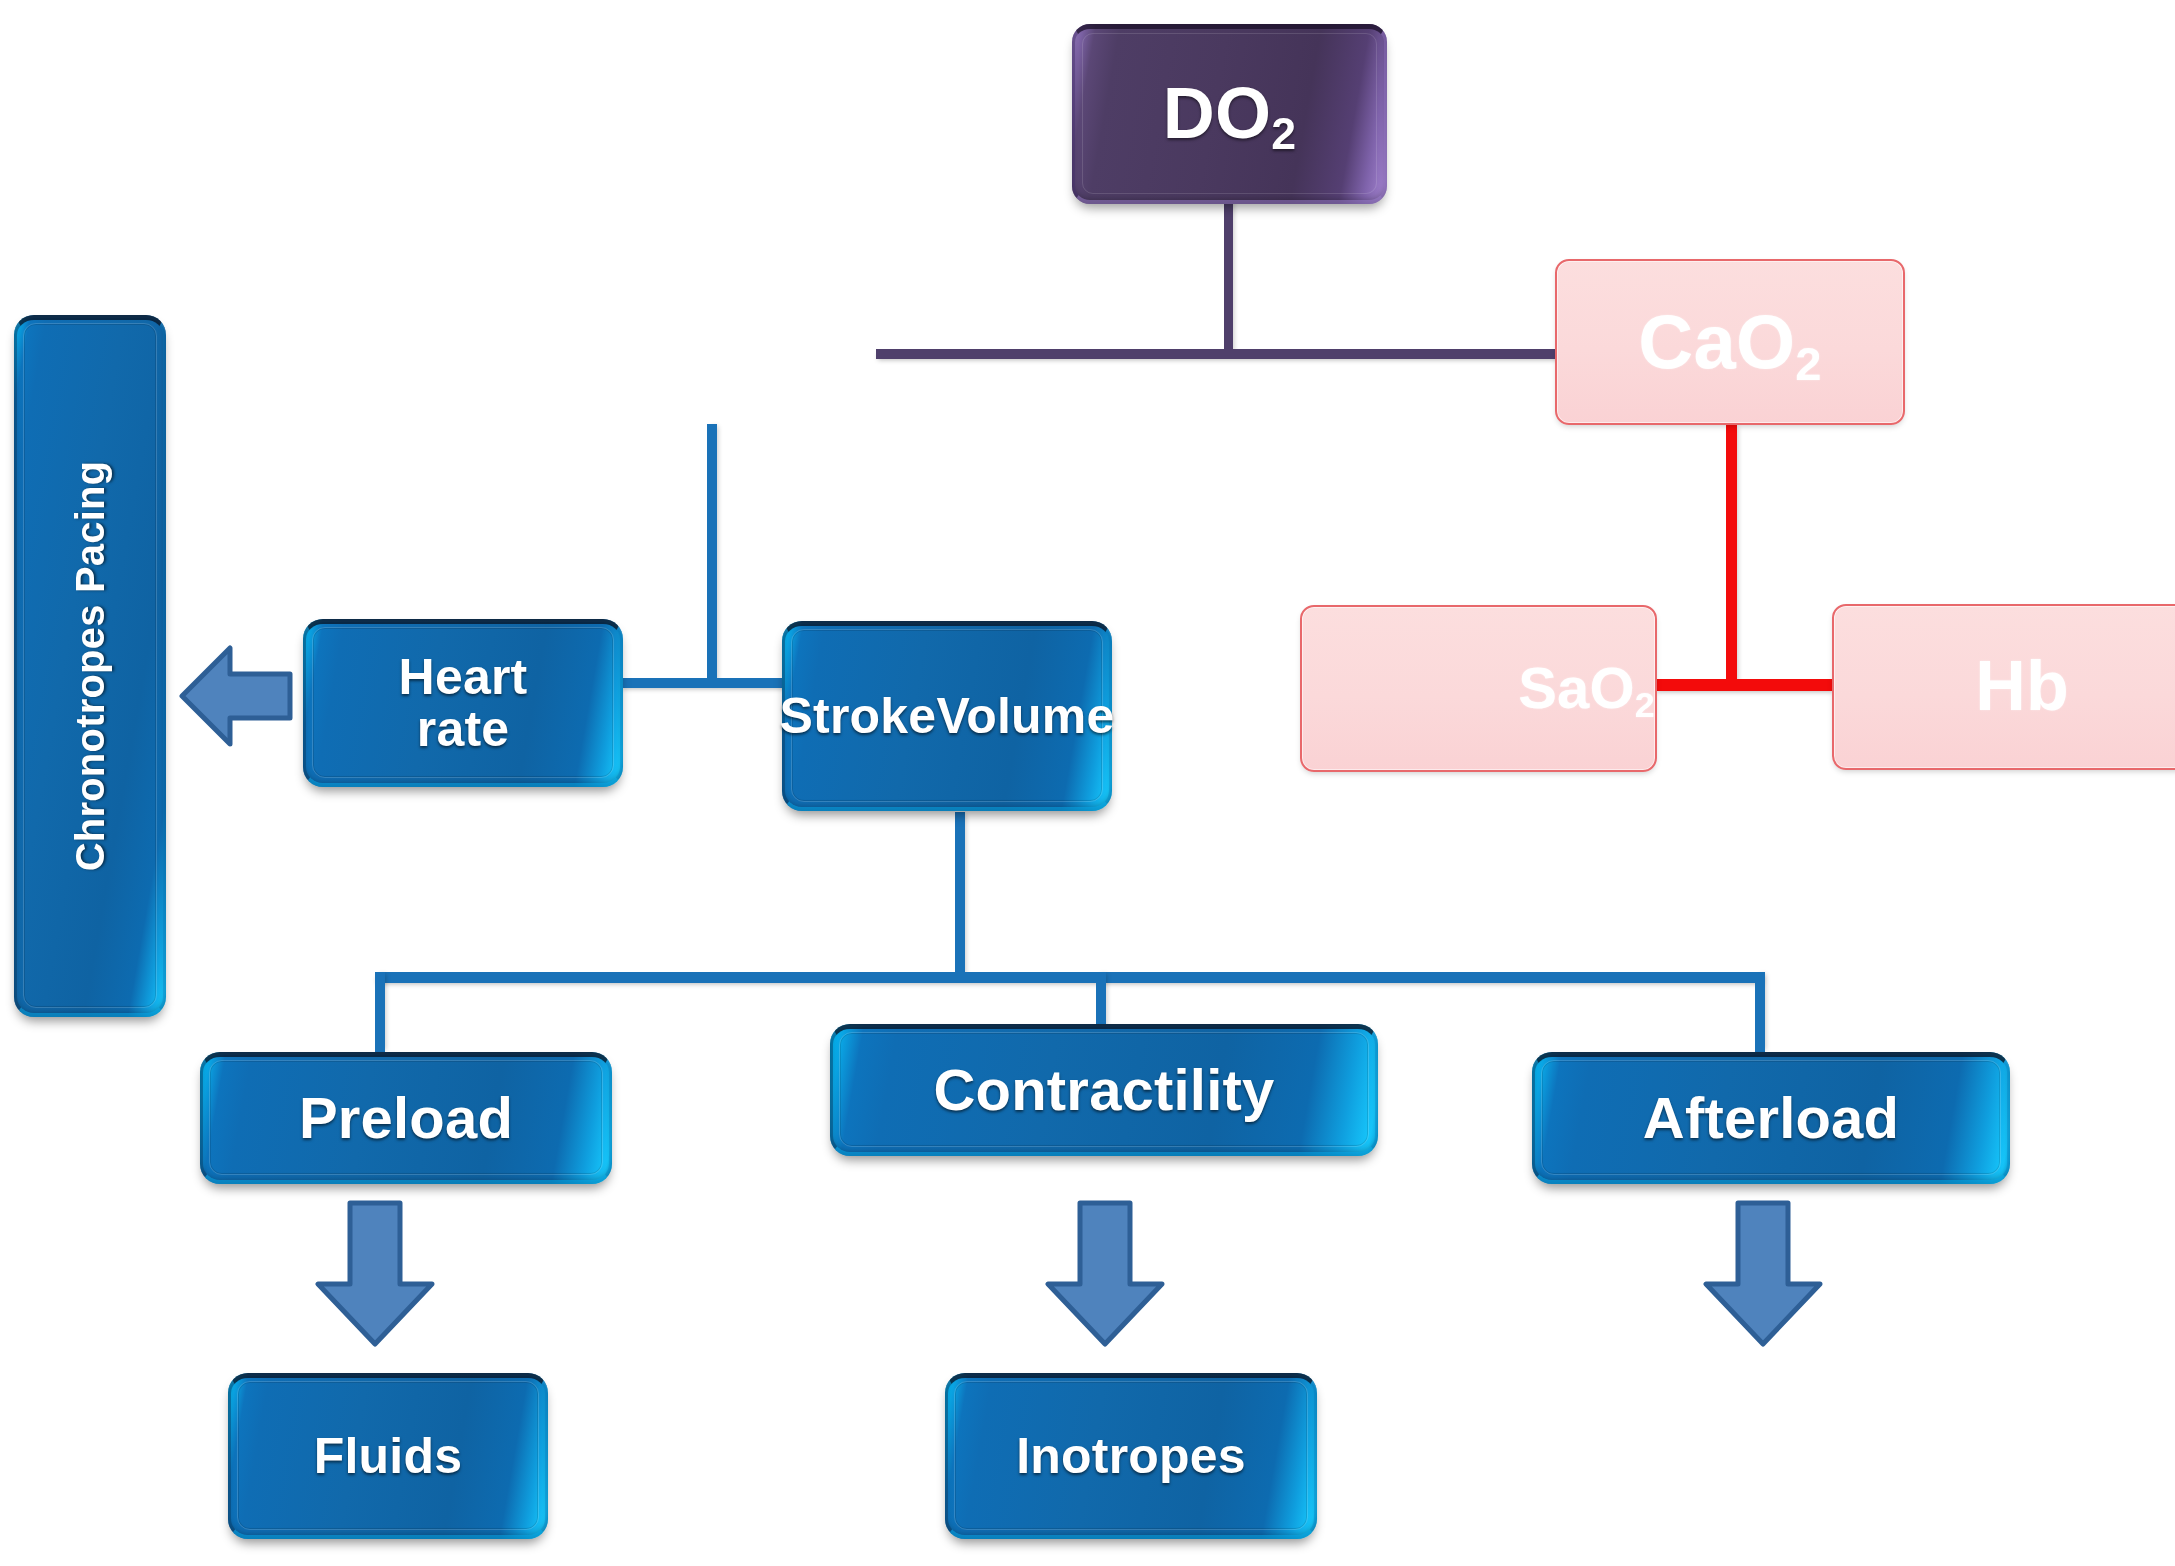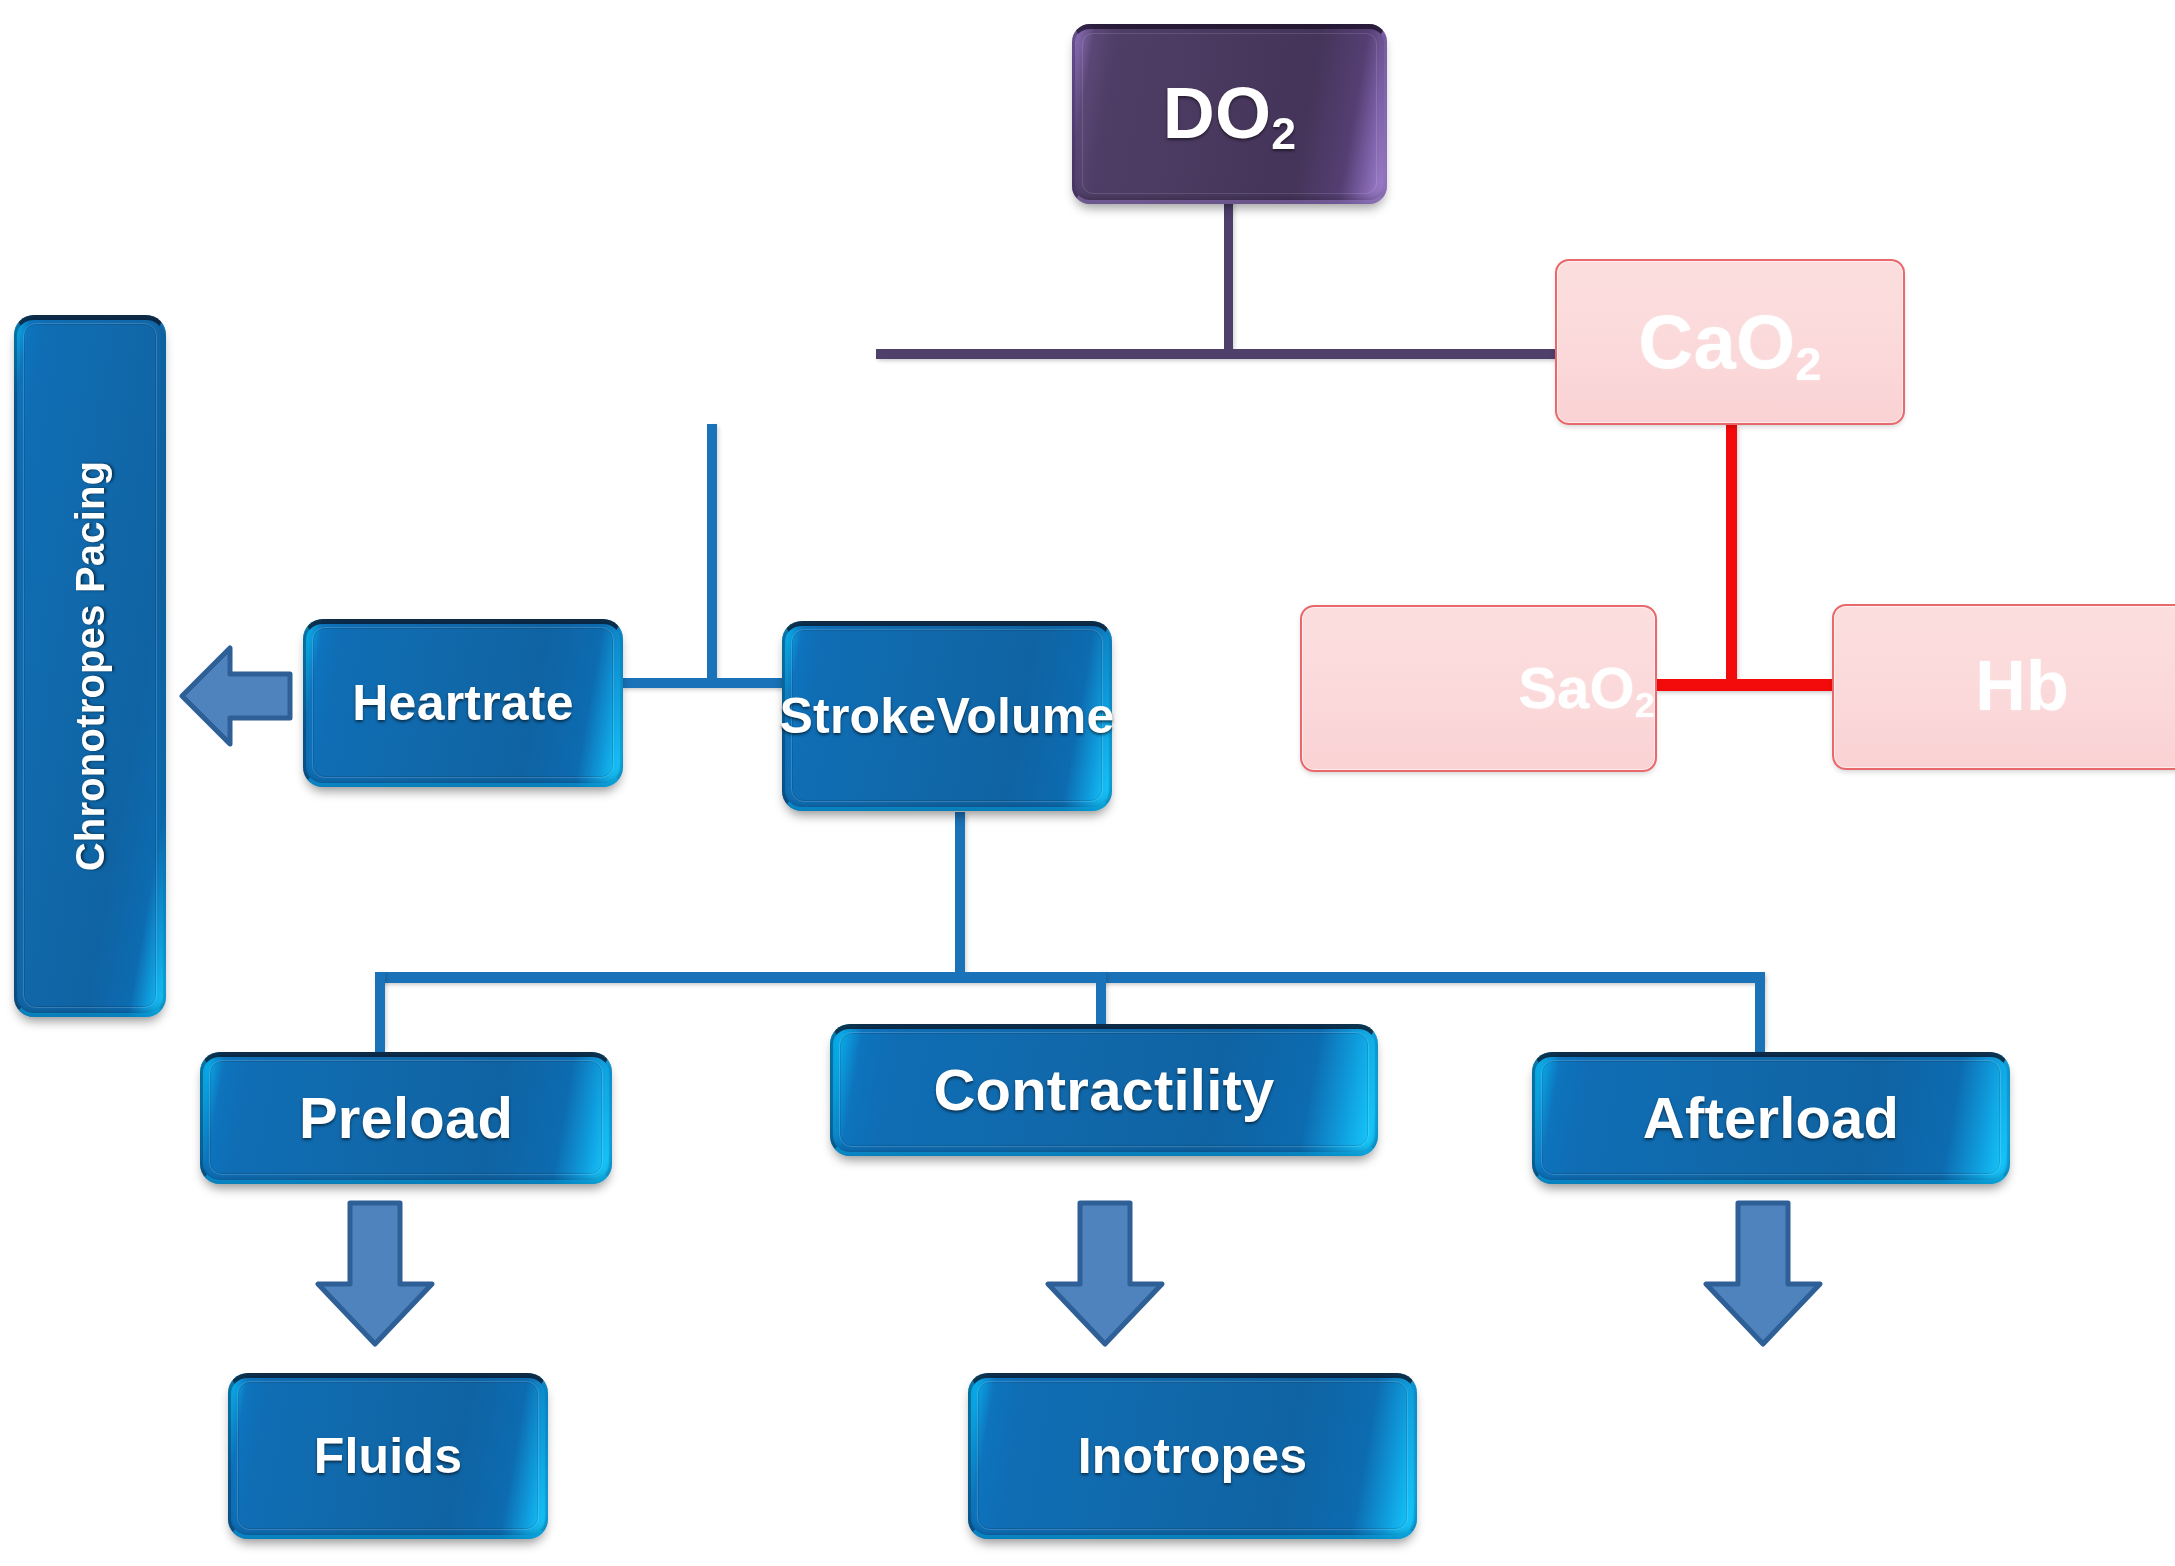--- a/index.html
+++ b/index.html
@@ -237,21 +237,21 @@
   </div>
 
   <div class="node pink-box fs-hb" style="left:1832px; top:604px; width:380px; height:166px;">
     <span class="lbl">Hb</span>
   </div>
 
   <div class="node blue-box vert-box fs-vert" style="left:14px; top:315px; width:152px; height:702px;">
     <span class="lbl">Chronotropes Pacing</span>
   </div>
 
-  <div class="node blue-box fs-hr" style="left:303px; top:619px; width:320px; height:168px; ">
+  <div class="node blue-box fs-hr" style="left:303px; top:619px; width:320px; height:168px; flex-direction:column;">
     <span class="lbl">Heart</span>
     <span class="lbl">rate</span>
   </div>
 
   <div class="node blue-box fs-sv" style="left:782px; top:621px; width:330px; height:190px; flex-direction:row;">
     <span class="lbl">Stroke</span>
     <span class="lbl">Volume</span>
   </div>
 
   <div class="node blue-box fs-mid" style="left:200px; top:1052px; width:412px; height:132px;">
@@ -263,18 +263,18 @@
   </div>
 
   <div class="node blue-box fs-mid" style="left:1532px; top:1052px; width:478px; height:132px;">
     <span class="lbl">Afterload</span>
   </div>
 
   <div class="node blue-box fs-bot" style="left:228px; top:1373px; width:320px; height:166px;">
     <span class="lbl">Fluids</span>
   </div>
 
-  <div class="node blue-box fs-bot" style="left:945px; top:1373px; width:449px; height:166px;margin-left:23px;">
+  <div class="node blue-box fs-bot" style="left:945px; top:1373px; width:372px; height:166px;">
     <span class="lbl">Inotropes</span>
   </div>
 
 
 </div>
 
 </body></html>

